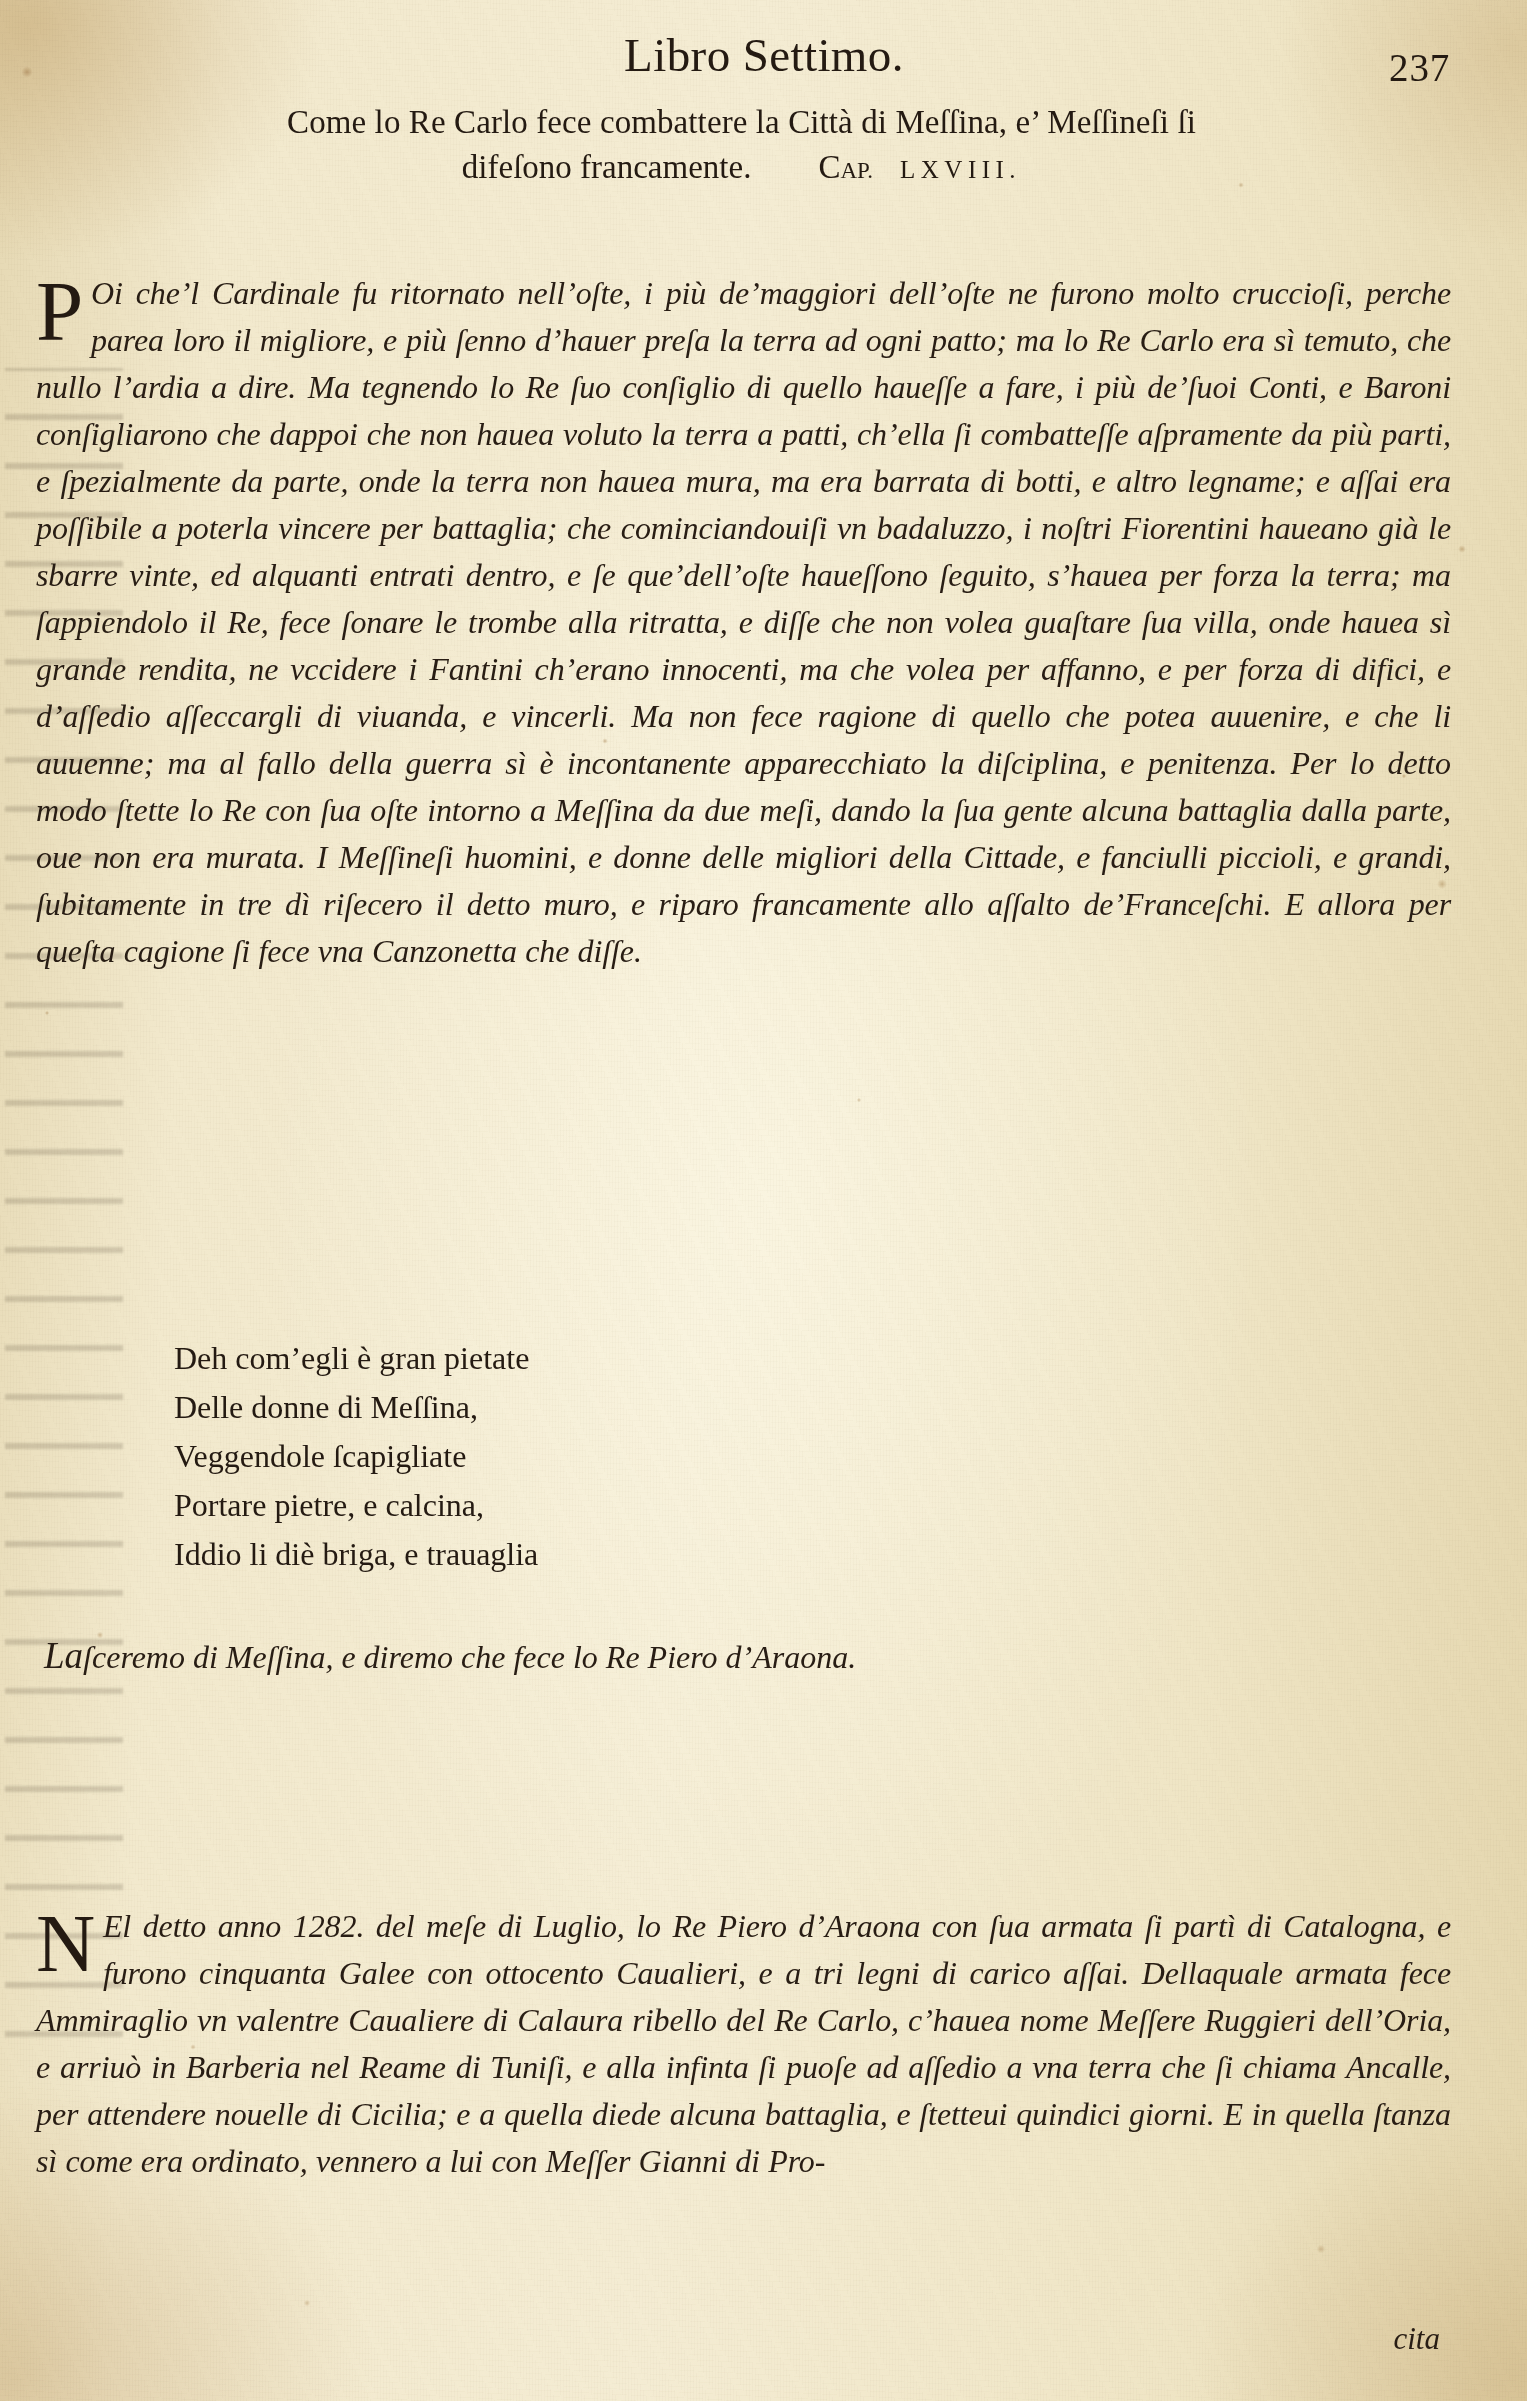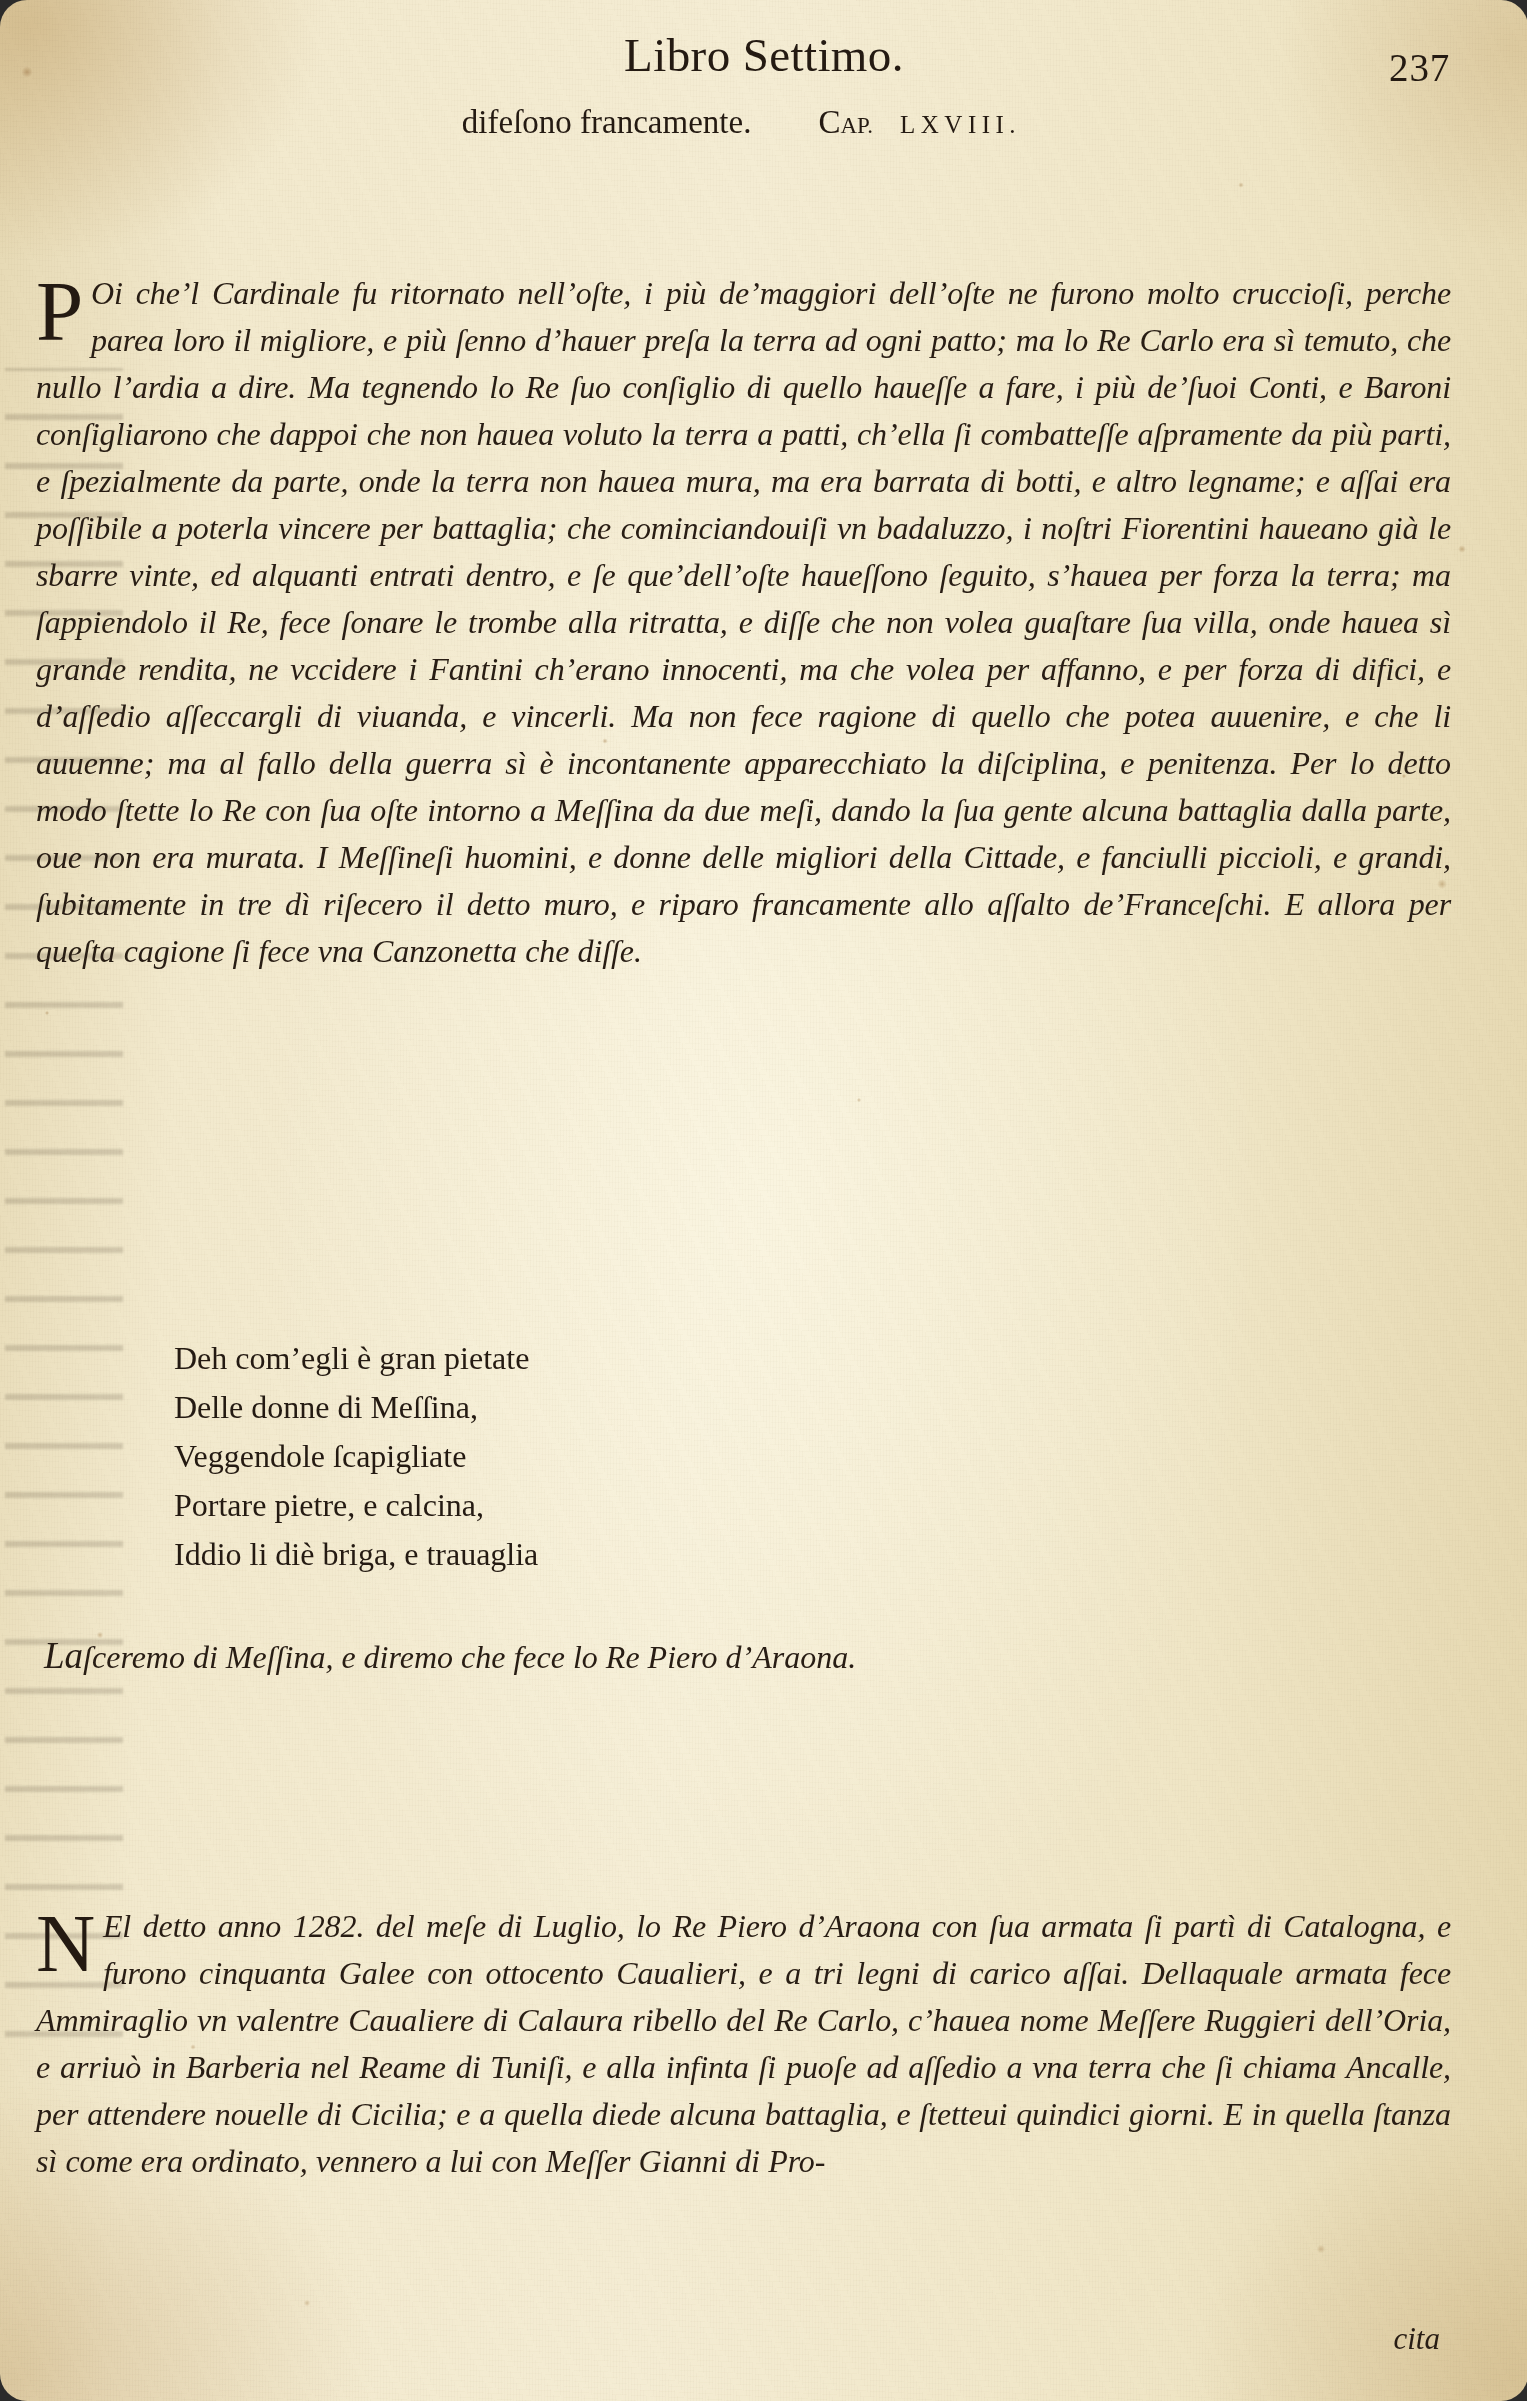--- a/index.html
+++ b/index.html
@@ -19,21 +19,20 @@
     background-image:
       
       radial-gradient(ellipse 408px 329px at 2% 1%,   rgba(176,134,72,.34), rgba(176,134,72,0) 72%),
       radial-gradient(ellipse 329px 282px at 99% 2%,  rgba(176,134,72,.22), rgba(176,134,72,0) 72%),
       radial-gradient(ellipse 502px 408px at 1% 99%,  rgba(170,128,66,.28), rgba(170,128,66,0) 72%),
       radial-gradient(ellipse 439px 361px at 99% 99%, rgba(170,128,66,.24), rgba(170,128,66,0) 72%),
       radial-gradient(ellipse 705px 1176px at 50% 50%, rgba(255,252,236,.55), rgba(255,252,236,0) 70%),
       linear-gradient(93deg, #e6d9b4 0%, #f2e9cd 14%, #f4ecd3 46%, #efe5c5 78%, #e4d6ae 100%);
     font-family: "Liberation Serif", "DejaVu Serif", serif;
     color: #2e2218;
-    border-radius: 27px;
   }
 
   
   #grain {
     position: absolute; inset: 0;
     pointer-events: none;
     opacity: .5;
     background-image:
       repeating-linear-gradient(91deg,
         rgba(120,96,60,.055) 0px, rgba(120,96,60,.055) 0.8px,
@@ -209,20 +208,21 @@
   <div id="grain"></div>
   <div id="foxing"></div>
   <div id="showthrough"></div>
 
   <div id="head-row">
     <div id="book-title" class="soft">Libro Settimo.</div>
     <div id="folio" class="soft">237</div>
   </div>
 
   <div id="head-68" class="chapter-head soft">
+    <span class="l1">Come lo Re Carlo fece combattere la Città di Meſſina, e’ Meſſineſi ſi</span>
     <span class="l2"><span>difeſono francamente.</span><span class="cap-word"><span class="big">C</span><span class="sm">AP.</span></span><span class="cap-num">LXVIII.</span></span>
   </div>
 
   <div id="para-68" class="para soft">
     <span class="dropcap">P</span><span>Oi che’l Cardinale fu ritornato nell’oſte, i più de’maggiori dell’oſte ne furono molto cruccioſi, perche parea loro il migliore, e più ſenno d’hauer preſa la terra ad ogni patto; ma lo Re Carlo era sì temuto, che nullo l’ardia a dire. Ma tegnendo lo Re ſuo conſiglio di quello haueſſe a fare, i più de’ſuoi Conti, e Baroni conſigliarono che dappoi che non hauea voluto la terra a patti, ch’ella ſi combatteſſe aſpramente da più parti, e ſpezialmente da parte, onde la terra non hauea mura, ma era barrata di botti, e altro legname; e aſſai era poſſibile a poterla vincere per battaglia; che cominciandouiſi vn badaluzzo, i noſtri Fiorentini haueano già le sbarre vinte, ed alquanti entrati dentro, e ſe que’dell’oſte haueſſono ſeguito, s’hauea per forza la terra; ma ſappiendolo il Re, fece ſonare le trombe alla ritratta, e diſſe che non volea guaſtare ſua villa, onde hauea sì grande rendita, ne vccidere i Fantini ch’erano innocenti, ma che volea per affanno, e per forza di difici, e d’aſſedio aſſeccargli di viuanda, e vincerli. Ma non fece ragione di quello che potea auuenire, e che li auuenne; ma al fallo della guerra sì è incontanente apparecchiato la diſciplina, e penitenza. Per lo detto modo ſtette lo Re con ſua oſte intorno a Meſſina da due meſi, dando la ſua gente alcuna battaglia dalla parte, oue non era murata. I Meſſineſi huomini, e donne delle migliori della Cittade, e fanciulli piccioli, e grandi, ſubitamente in tre dì riſecero il detto muro, e riparo francamente allo aſſalto de’Franceſchi. E allora per queſta cagione ſi fece vna Canzonetta che diſſe.</span>
   </div>
 
   <div id="verse" class="soft">
     <span class="vline">Deh com’egli è gran pietate</span>
     <span class="vline">Delle donne di Meſſina,</span>

